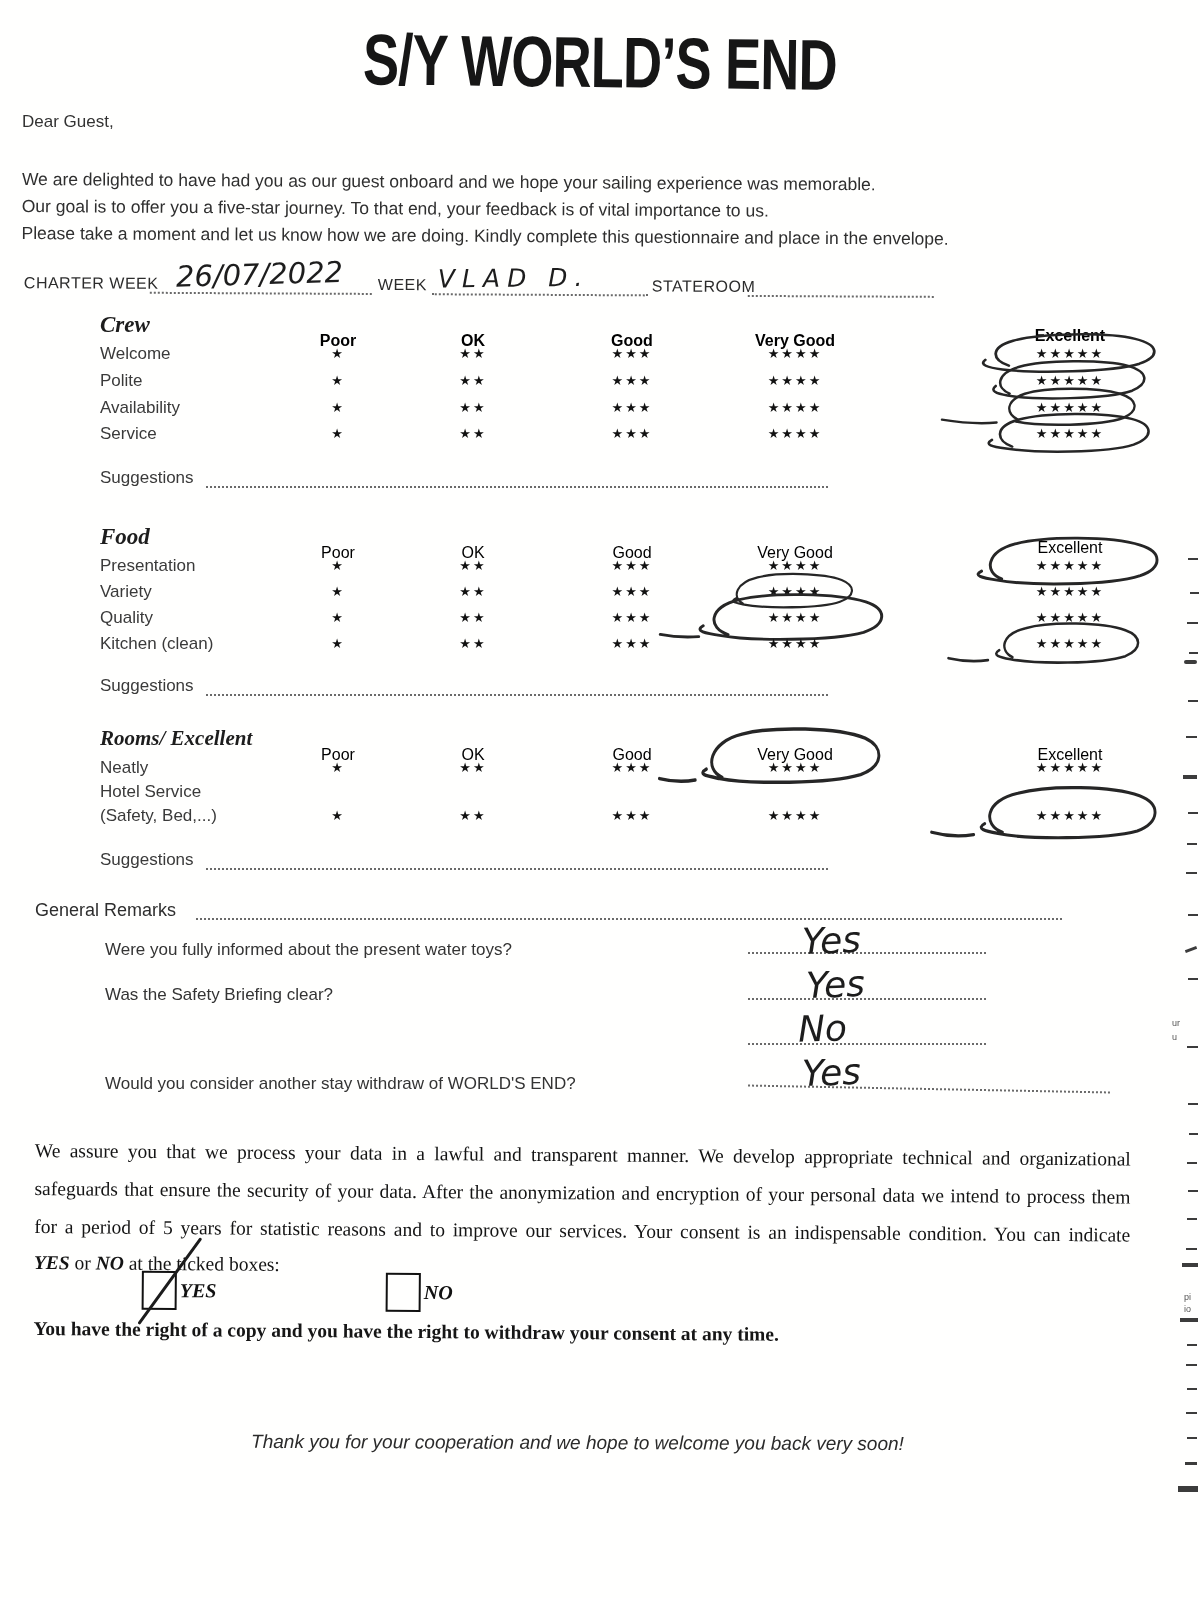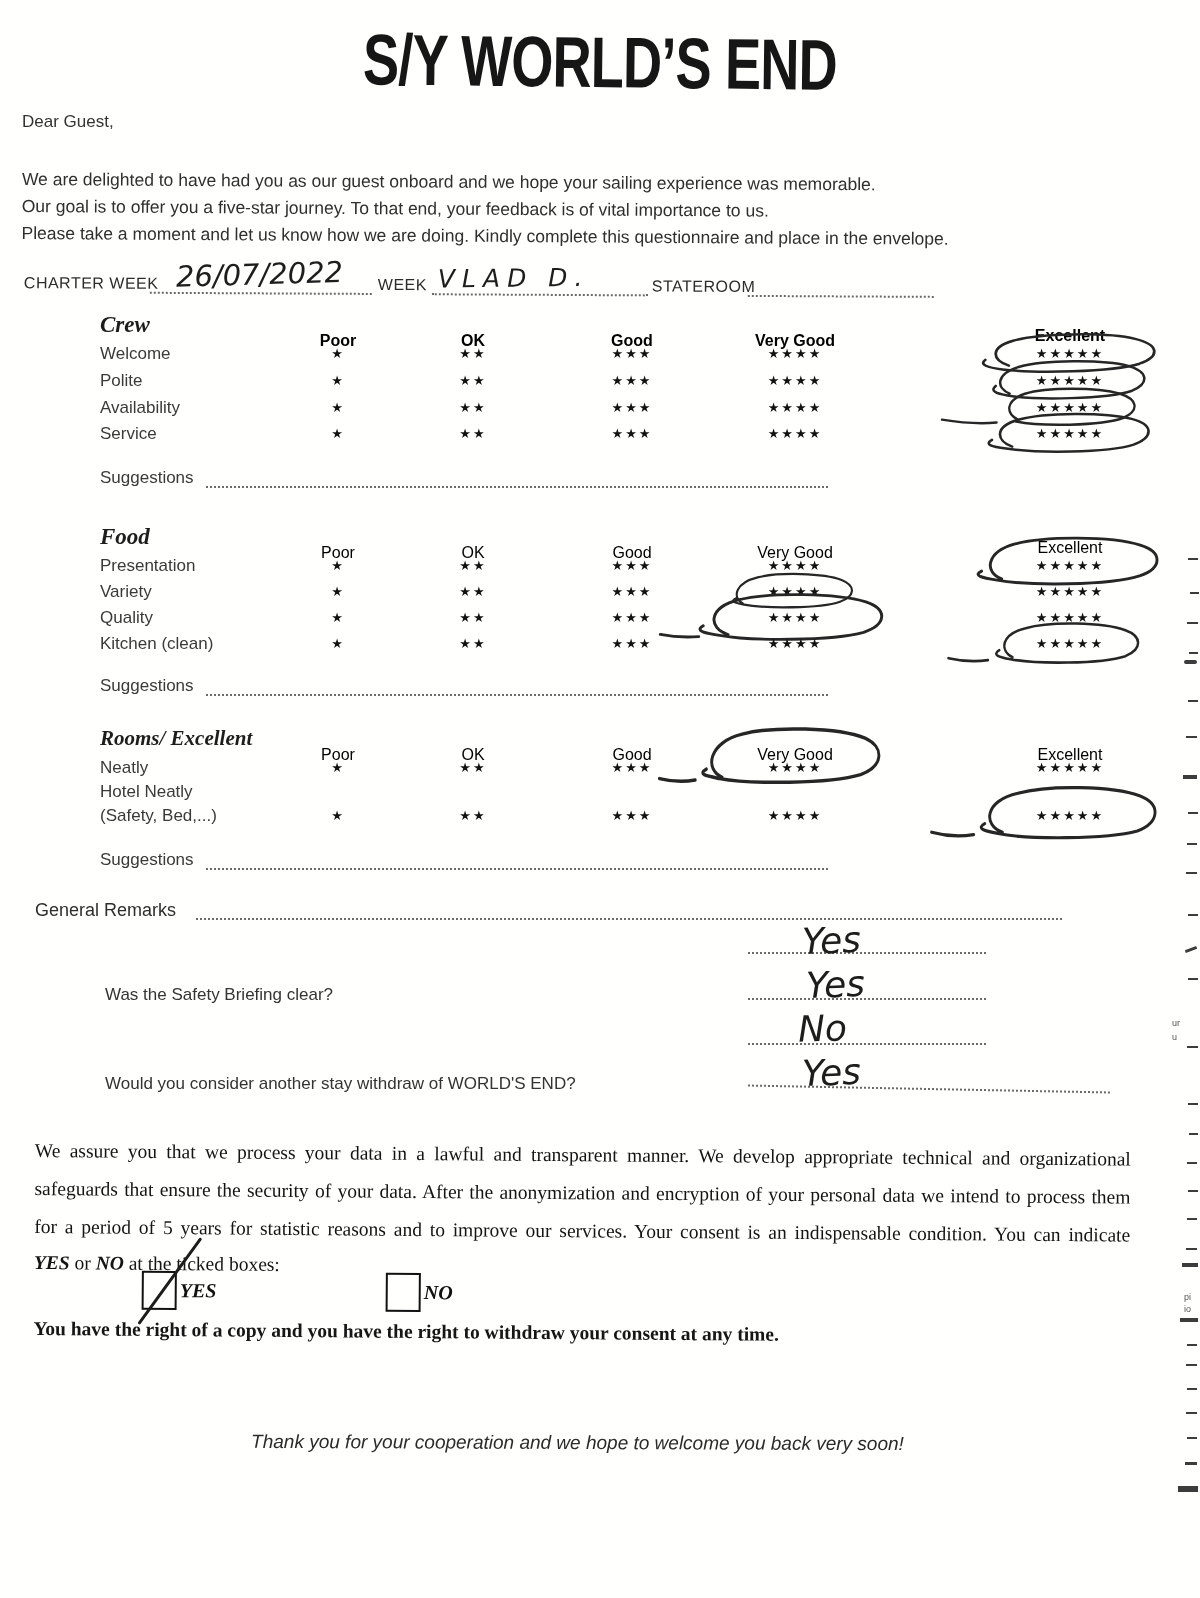--- a/index.html
+++ b/index.html
@@ -234,21 +234,21 @@
     <span class="cell c3">★★★</span>
     <span class="cell c4 circled">
       <svg class="ring" style="width:190px;height:62px;transform:translate(-50%,-72%)" viewBox="0 0 170 46" preserveAspectRatio="none">
           <path d="M20,40 C4,34 8,14 38,8 C66,2 124,3 148,11 C166,18 164,32 144,38 C116,45 44,45 18,41 C6,39 -2,38 6,34 M-4,42 C-16,44 -26,43 -36,41"></path>
         </svg>
       <span>★★★★</span>
     </span>
     <span class="cell c5">★★★★★</span>
   </div>
   <div class="abs row" style="top:782px">
-    <span class="rlabel">Hotel Neatly</span>
+    <span class="rlabel">Hotel Service</span>
   </div>
   <div class="abs row" style="top:806px">
     <span class="rlabel">(Safety, Bed,...)</span>
     <span class="cell c1">★</span>
     <span class="cell c2">★★</span>
     <span class="cell c3">★★★</span>
     <span class="cell c4">★★★★</span>
     <span class="cell c5 circled">
       <svg class="ring" style="width:188px;height:56px;transform:translate(-50%,-58%)" viewBox="0 0 170 46" preserveAspectRatio="none">
           <path d="M24,40 C6,34 8,14 38,8 C66,1 124,2 148,10 C168,17 166,32 146,39 C118,46 46,46 20,41 C8,39 0,37 8,33 M-2,42 C-16,44 -28,43 -40,40"></path>
@@ -257,20 +257,21 @@
     </span>
   </div>
   <div class="abs row" style="top:850px">
     <span class="sugg-label">Suggestions</span>
     <span class="dotl" style="left:206px;top:18px;width:622px"></span>
   </div>
 
   <div class="abs gr-label">General Remarks</div>
   <span class="dotl" style="left:196px;top:918px;width:866px"></span>
 
+  <div class="abs question" style="top:940px">Were you fully informed about the present water toys?</div>
   <span class="dotl" style="left:748px;top:952px;width:238px"></span>
   <span class="abs hand answer" style="left:802px;top:920px">Yes</span>
 
   <div class="abs question" style="top:985px">Was the Safety Briefing clear?</div>
   <span class="dotl" style="left:748px;top:998px;width:238px"></span>
   <span class="abs hand answer" style="left:806px;top:964px">Yes</span>
 
   <span class="dotl" style="left:748px;top:1043px;width:238px"></span>
   <span class="abs hand answer" style="left:798px;top:1008px">No</span>
 

